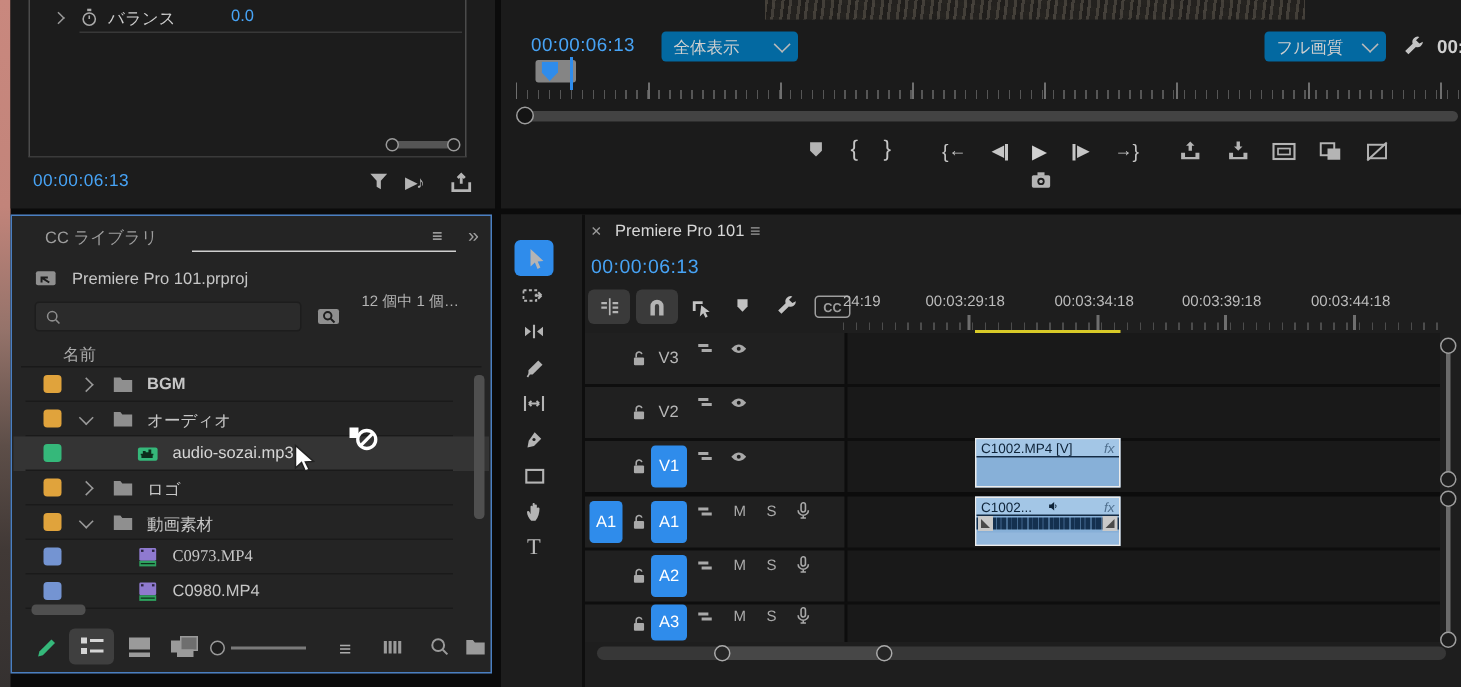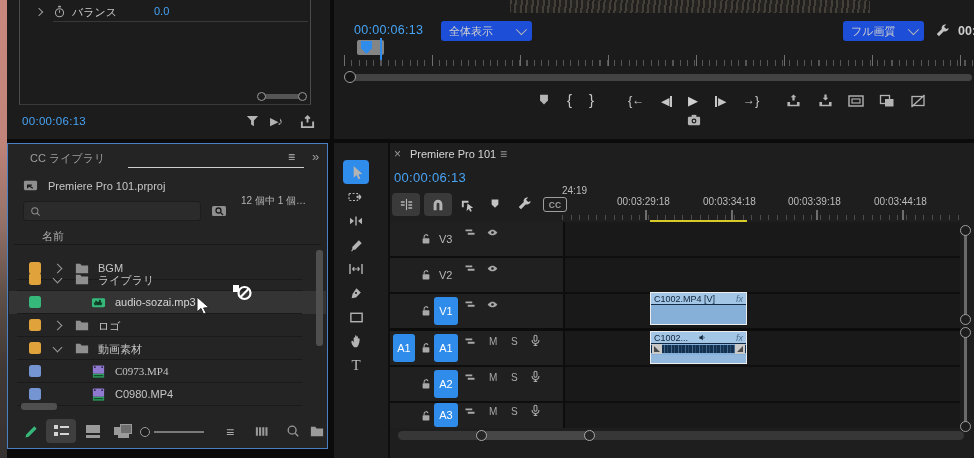--- a/index.html
+++ b/index.html
@@ -3,21 +3,21 @@
 <meta charset="utf-8">
 <style>
   html,body{margin:0;padding:0;background:#0b0b0b;}
   body{width:974px;height:458px;overflow:hidden;font-family:"Liberation Sans","DejaVu Sans",sans-serif;}
   #app{position:relative;width:904px;height:458px;background:#0b0b0b;}
   .ab{position:absolute;}
   .ic{display:block;}
   svg{color:#b4b4b4;}
   .txt{white-space:nowrap;}
   .blue-tc{color:#47a3f5;font-size:12.5px;letter-spacing:.3px;}
-  .pill{background:#1d4ed8;border-radius:3px;color:#cfcfcf;font-size:11px;display:flex;align-items:center;justify-content:space-between;padding:0 8px;box-sizing:border-box;}
+  .pill{background:#0369a1;border-radius:3px;color:#cfcfcf;font-size:11px;display:flex;align-items:center;justify-content:space-between;padding:0 8px;box-sizing:border-box;}
   .chev-d{width:7px;height:7px;border-right:1.6px solid #b9b9b9;border-bottom:1.6px solid #b9b9b9;transform:rotate(45deg) translateY(-2px);}
   .chev-r{width:6px;height:6px;border-right:1.5px solid #9a9a9a;border-bottom:1.5px solid #9a9a9a;transform:rotate(-45deg);}
   .chev-dn{width:6px;height:6px;border-right:1.5px solid #9a9a9a;border-bottom:1.5px solid #9a9a9a;transform:rotate(45deg);}
   .labelchip{width:12px;height:12px;border-radius:2.5px;}
   .rowsep{position:absolute;left:8px;right:24px;height:1px;background:#1a1a1a;bottom:0;}
   .tool{position:absolute;left:9px;width:26px;height:24px;display:flex;align-items:center;justify-content:center;color:#b9b9b9;}
   .tool.active{background:#2f8ceb;border-radius:4px;color:#fff;}
   .tbtn{position:absolute;width:28px;height:23px;display:flex;align-items:center;justify-content:center;color:#c3c3c3;}
   .tbtn.on{background:#3a3a3a;border-radius:4px;}
   .trackbtn{position:absolute;width:24px;height:28px;background:#2f8ceb;border-radius:3px;color:#fff;font-size:11px;display:flex;align-items:center;justify-content:center;}
@@ -225,40 +225,40 @@
     <span class="ab txt" style="left:22px;top:4px;font-size:10px;color:#9a9a9a;"></span>
   </div>
   <svg class="ic ab" style="left:203px;top:59px;width:16px;height:16px;color:#8f8f8f;">
         <use href="#f-searchbin"></use>
       </svg>
   <span class="ab txt" style="left:233px;top:50px;font-size:10px;color:#b4b4b4;">12 個中 1 個…</span>
 
   <span class="ab txt" style="left:34px;top:85px;font-size:11px;color:#ababab;">名前</span>
   <div class="ab" style="left:6px;top:100px;right:6px;height:1px;background:#191919;"></div>
 
-  <div class="ab" style="left:1px;top:113px;right:1px;height:23px;">
+  <div class="ab" style="left:1px;top:101px;right:1px;height:23px;font-weight:bold;">
     <div class="labelchip ab" style="left:20px;top:5px;background:#e0a33c;"></div>
     <div class="ab" style="left:45px;top:8px;">
           <div class="chev-r"></div>
         </div>
     <svg class="ic ab" style="left:66px;top:4px;width:14px;height:14px;color:#8f8f8f;">
           <use href="#f-folder"></use>
         </svg>
     <span class="ab txt" style="left:89px;top:5px;font-size:11px;color:#c6c6c6;">BGM</span>
     <div class="rowsep"></div>
   </div>
   <div class="ab" style="left:1px;top:124px;right:1px;height:23px;">
     <div class="labelchip ab" style="left:20px;top:5px;background:#e0a33c;"></div>
     <div class="ab" style="left:45px;top:7px;">
           <div class="chev-dn"></div>
         </div>
     <svg class="ic ab" style="left:66px;top:4px;width:14px;height:14px;color:#8f8f8f;">
           <use href="#f-folder"></use>
         </svg>
-    <span class="ab txt" style="left:89px;top:5px;font-size:11px;color:#c6c6c6;">ライブラリ</span>
+    <span class="ab txt" style="left:89px;top:5px;font-size:11px;color:#c6c6c6;">オーディオ</span>
     <div class="rowsep"></div>
   </div>
   <div class="ab" style="left:1px;top:147px;right:1px;height:23px;background:#343434;">
     <div class="labelchip ab" style="left:20px;top:5px;background:#35b87a;"></div>
     <svg class="ic ab" style="left:82px;top:4px;width:15px;height:15px;">
           <use href="#f-audio"></use>
         </svg>
     <span class="ab txt" style="left:106px;top:5px;font-size:11px;color:#d6d6d6;">audio-sozai.mp3</span>
     <div class="rowsep"></div>
   </div>
@@ -475,21 +475,21 @@
   <svg class="ic ab" style="left:155px;top:55px;width:12px;height:12px;color:#c3c3c3;">
         <use href="#f-marker"></use>
       </svg>
   <svg class="ic ab" style="left:183px;top:53px;width:15px;height:15px;color:#c3c3c3;">
         <use href="#f-wrench"></use>
       </svg>
   <div class="ab" style="left:209px;top:54px;width:22px;height:13px;border:1.5px solid #9e9e9e;border-radius:3px;display:flex;align-items:center;justify-content:center;">
     <span style="font-size:8.5px;color:#9e9e9e;font-weight:bold;">CC</span>
   </div>
 
-  <span class="ab txt" style="left:228px;top:42px;font-size:10px;color:#bdbdbd;">24:19</span>
+  <span class="ab txt" style="left:228px;top:53px;font-size:10px;color:#bdbdbd;">24:19</span>
   <span class="ab txt" style="left:283px;top:53px;font-size:10px;color:#bdbdbd;">00:03:29:18</span>
   <span class="ab txt" style="left:369px;top:53px;font-size:10px;color:#bdbdbd;">00:03:34:18</span>
   <span class="ab txt" style="left:454px;top:53px;font-size:10px;color:#bdbdbd;">00:03:39:18</span>
   <span class="ab txt" style="left:540px;top:53px;font-size:10px;color:#bdbdbd;">00:03:44:18</span>
 
   <div class="ab" style="left:228px;top:66px;width:398px;height:11px;background-image:repeating-linear-gradient(90deg,#4c4c4c 0 1px,transparent 1px 8.6px);background-size:100% 5px;background-position:bottom left;background-repeat:repeat-x;"></div>
   <div class="ab" style="left:311px;top:67px;width:1.5px;height:10px;background:#6e6e6e;"></div>
   <div class="ab" style="left:397px;top:67px;width:1.5px;height:10px;background:#6e6e6e;"></div>
   <div class="ab" style="left:482px;top:67px;width:1.5px;height:10px;background:#6e6e6e;"></div>
   <div class="ab" style="left:568px;top:67px;width:1.5px;height:10px;background:#6e6e6e;"></div>

